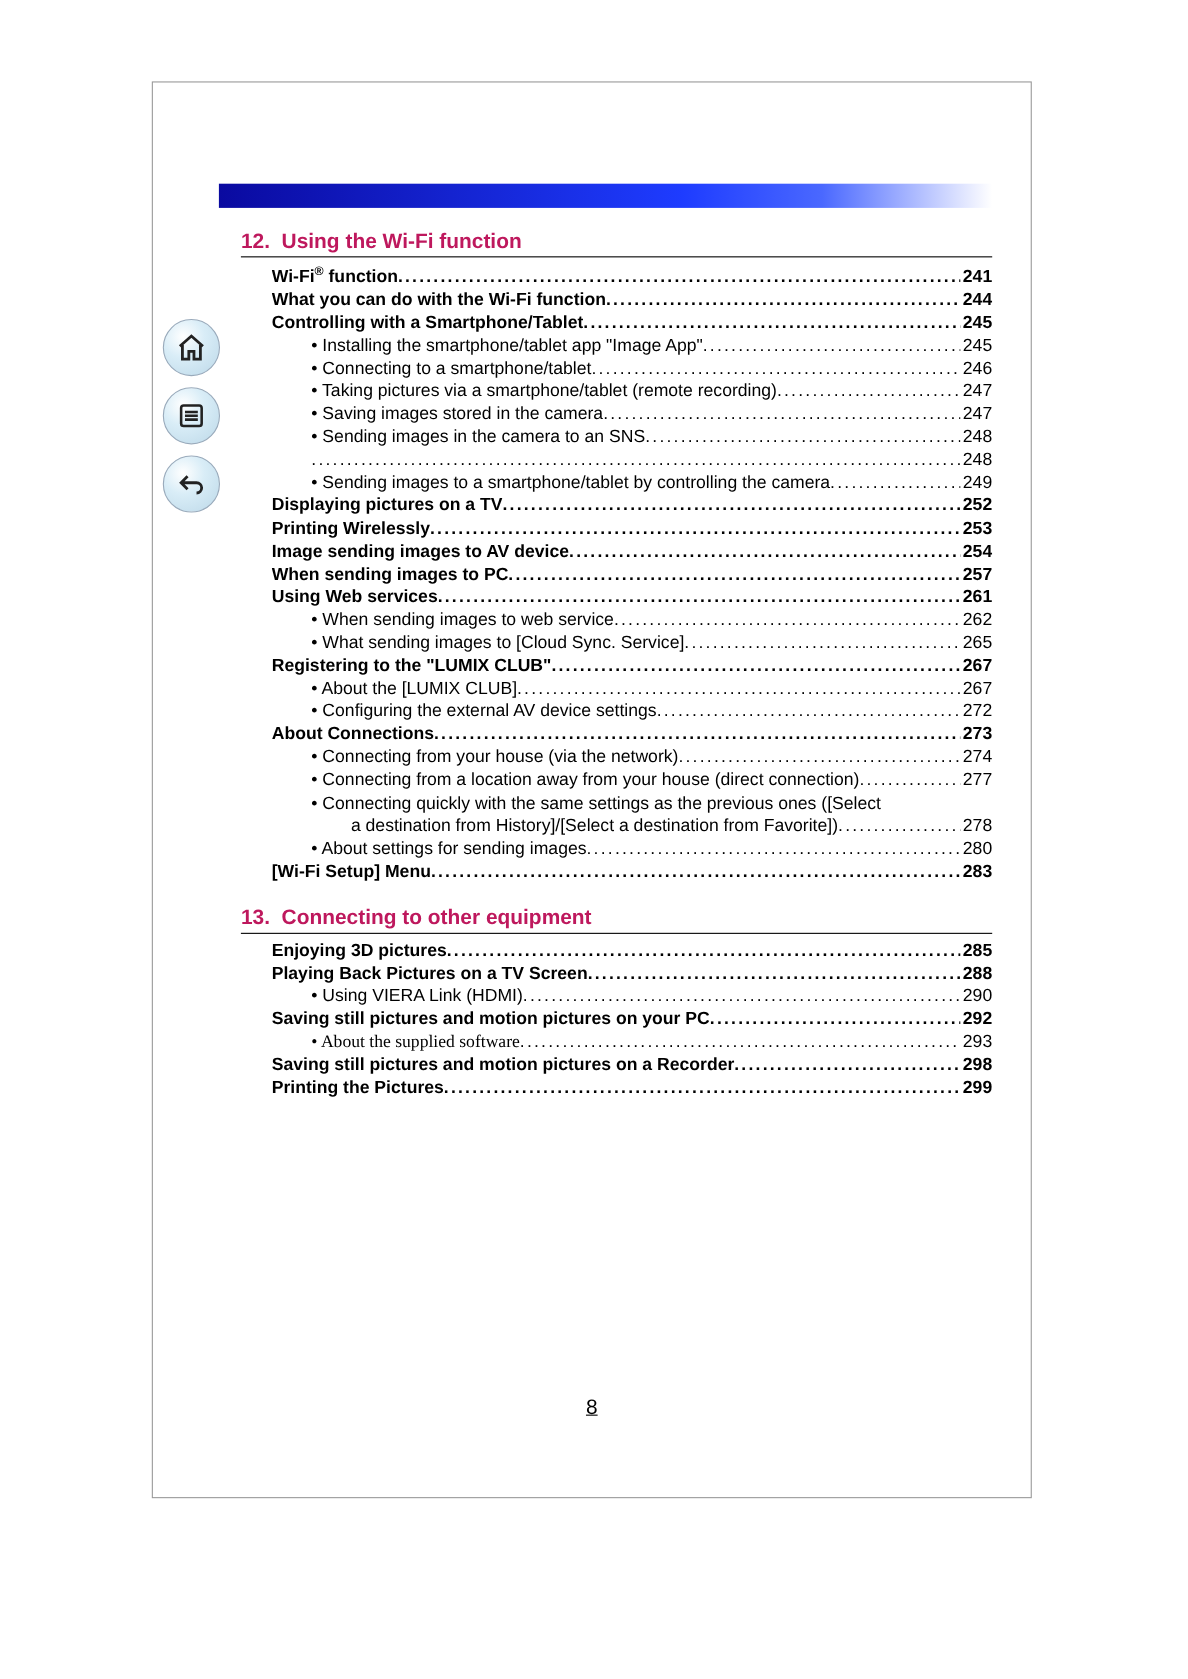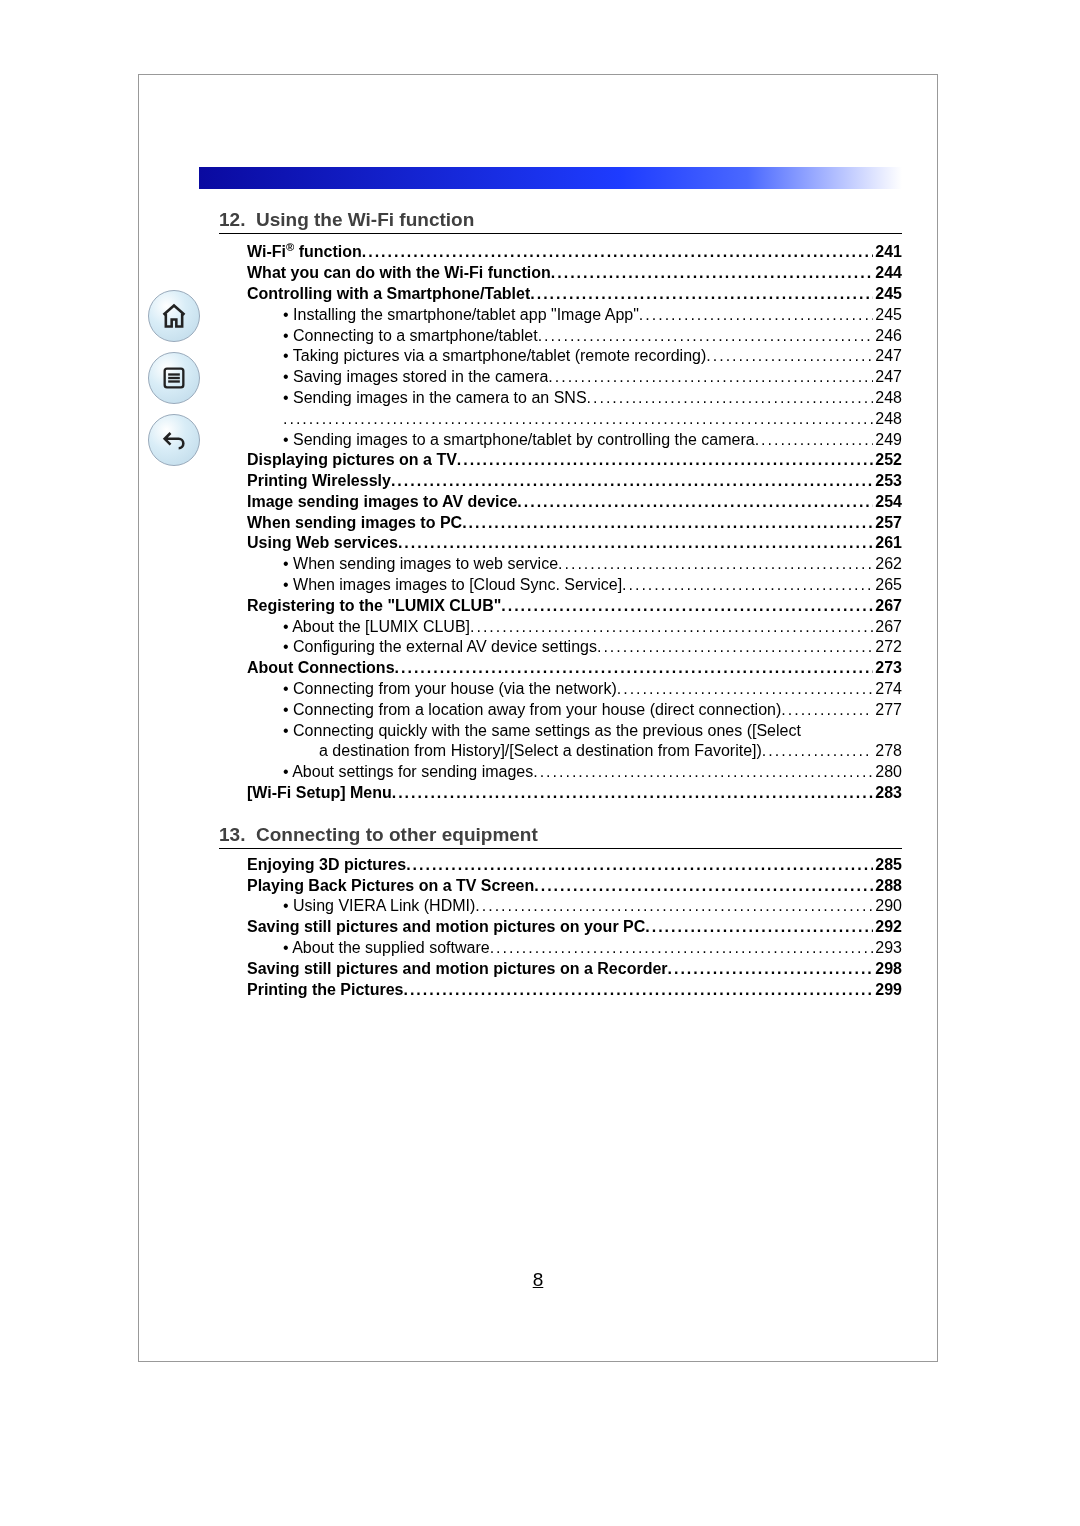--- a/index.html
+++ b/index.html
@@ -45,21 +45,21 @@
     color: #2a2a2a;
     cursor: pointer;
   }
   .nav-btn svg { width: 28px; height: 28px; }
   .content {
     margin: 0 35px 0 80px;
     font-size: 16px;
     color: #000;
   }
   .section-heading {
-    color: #404040;
+    color: #be185d;
     font-weight: bold;
     font-size: 19px;
     border-bottom: 1px solid #000;
     padding: 8px 0 2px 0;
     margin: 12px 0 6px 0;
   }
   .toc-line {
     display: flex;
     align-items: flex-end;
     white-space: nowrap;
@@ -197,21 +197,21 @@
         <span class="toc-label bold" style="flex-shrink: 0;">Using Web services </span>
         <span class="dots bold">............................................................................................................................................................................................................................................................................................................</span>
         <span class="toc-page bold">261</span>
       </div>
       <div class="toc-line ind2">
         <span class="toc-label bullet" style="flex-shrink: 0;">When sending images to web service </span>
         <span class="dots">............................................................................................................................................................................................................................................................................................................</span>
         <span class="toc-page">262</span>
       </div>
       <div class="toc-line ind2">
-        <span class="toc-label bullet" style="flex-shrink: 0;">When images images to [Cloud Sync. Service] </span>
+        <span class="toc-label bullet" style="flex-shrink: 0;">What sending images to [Cloud Sync. Service] </span>
         <span class="dots">............................................................................................................................................................................................................................................................................................................</span>
         <span class="toc-page">265</span>
       </div>
       <div class="toc-line ind1">
         <span class="toc-label bold" style="flex-shrink: 0;">Registering to the "LUMIX CLUB" </span>
         <span class="dots bold">............................................................................................................................................................................................................................................................................................................</span>
         <span class="toc-page bold">267</span>
       </div>
       <div class="toc-line ind2">
         <span class="toc-label bullet" style="flex-shrink: 0;">About the [LUMIX CLUB] </span>
@@ -271,21 +271,21 @@
         <span class="toc-label bullet" style="flex-shrink: 0;">Using VIERA Link (HDMI) </span>
         <span class="dots">............................................................................................................................................................................................................................................................................................................</span>
         <span class="toc-page">290</span>
       </div>
       <div class="toc-line ind1">
         <span class="toc-label bold" style="flex-shrink: 0;">Saving still pictures and motion pictures on your PC </span>
         <span class="dots bold">............................................................................................................................................................................................................................................................................................................</span>
         <span class="toc-page bold">292</span>
       </div>
       <div class="toc-line ind2">
-        <span class="toc-label bullet" style="flex-shrink: 0;">About the supplied software </span>
+        <span class="toc-label bullet" style="flex-shrink: 0; font-family: Liberation Serif, serif;">About the supplied software </span>
         <span class="dots">............................................................................................................................................................................................................................................................................................................</span>
         <span class="toc-page">293</span>
       </div>
       <div class="toc-line ind1">
         <span class="toc-label bold" style="flex-shrink: 0;">Saving still pictures and motion pictures on a Recorder </span>
         <span class="dots bold">............................................................................................................................................................................................................................................................................................................</span>
         <span class="toc-page bold">298</span>
       </div>
       <div class="toc-line ind1">
         <span class="toc-label bold" style="flex-shrink: 0;">Printing the Pictures </span>

